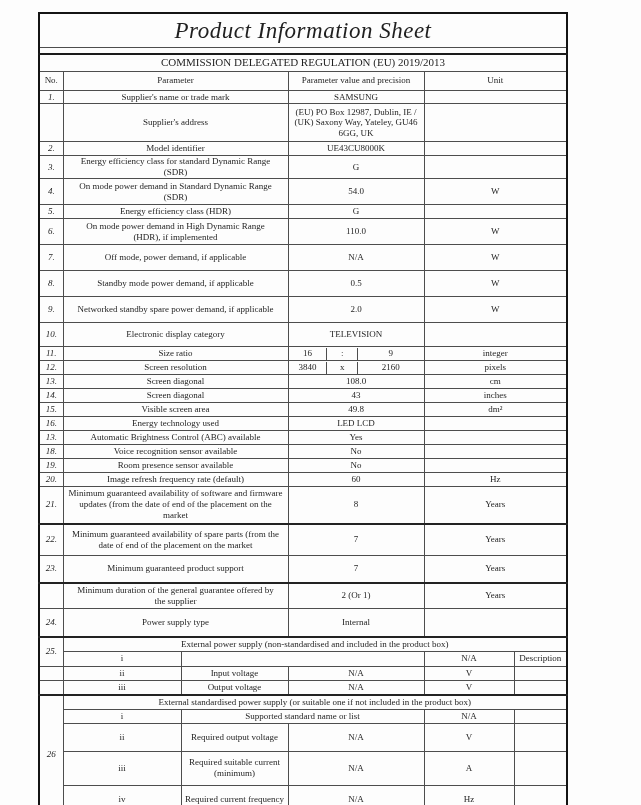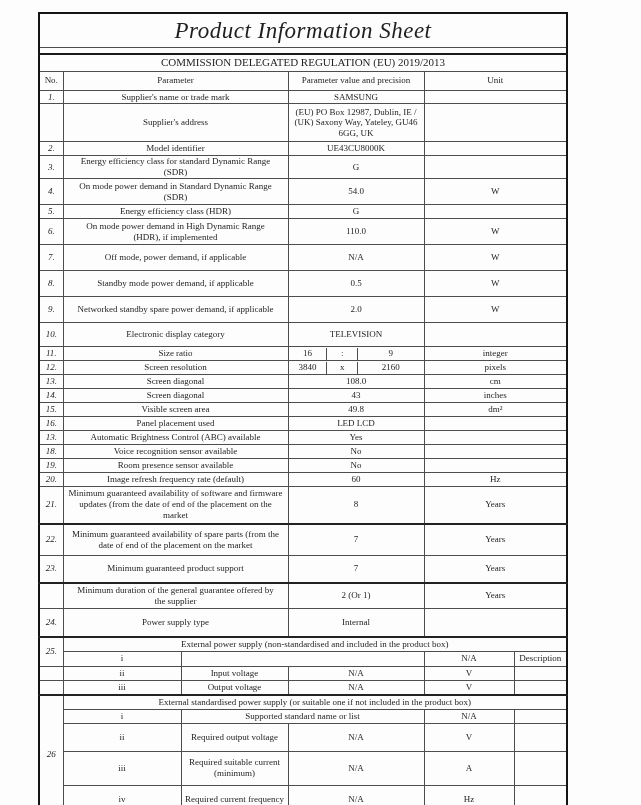--- a/index.html
+++ b/index.html
@@ -173,21 +173,21 @@
     <td colspan="2">inches</td>
   </tr>
   <tr style="height:12px">
     <td class="no">15.</td>
     <td colspan="2" class="param">Visible screen area</td>
     <td>49.8</td>
     <td colspan="2">dm²</td>
   </tr>
   <tr style="height:12px">
     <td class="no">16.</td>
-    <td colspan="2" class="param">Panel placement used</td>
+    <td colspan="2" class="param">Energy technology used</td>
     <td>LED LCD</td>
     <td colspan="2"></td>
   </tr>
   <tr style="height:12px">
     <td class="no">13.</td>
     <td colspan="2" class="param">Automatic Brightness Control (ABC) available</td>
     <td>Yes</td>
     <td colspan="2"></td>
   </tr>
   <tr style="height:12px">

